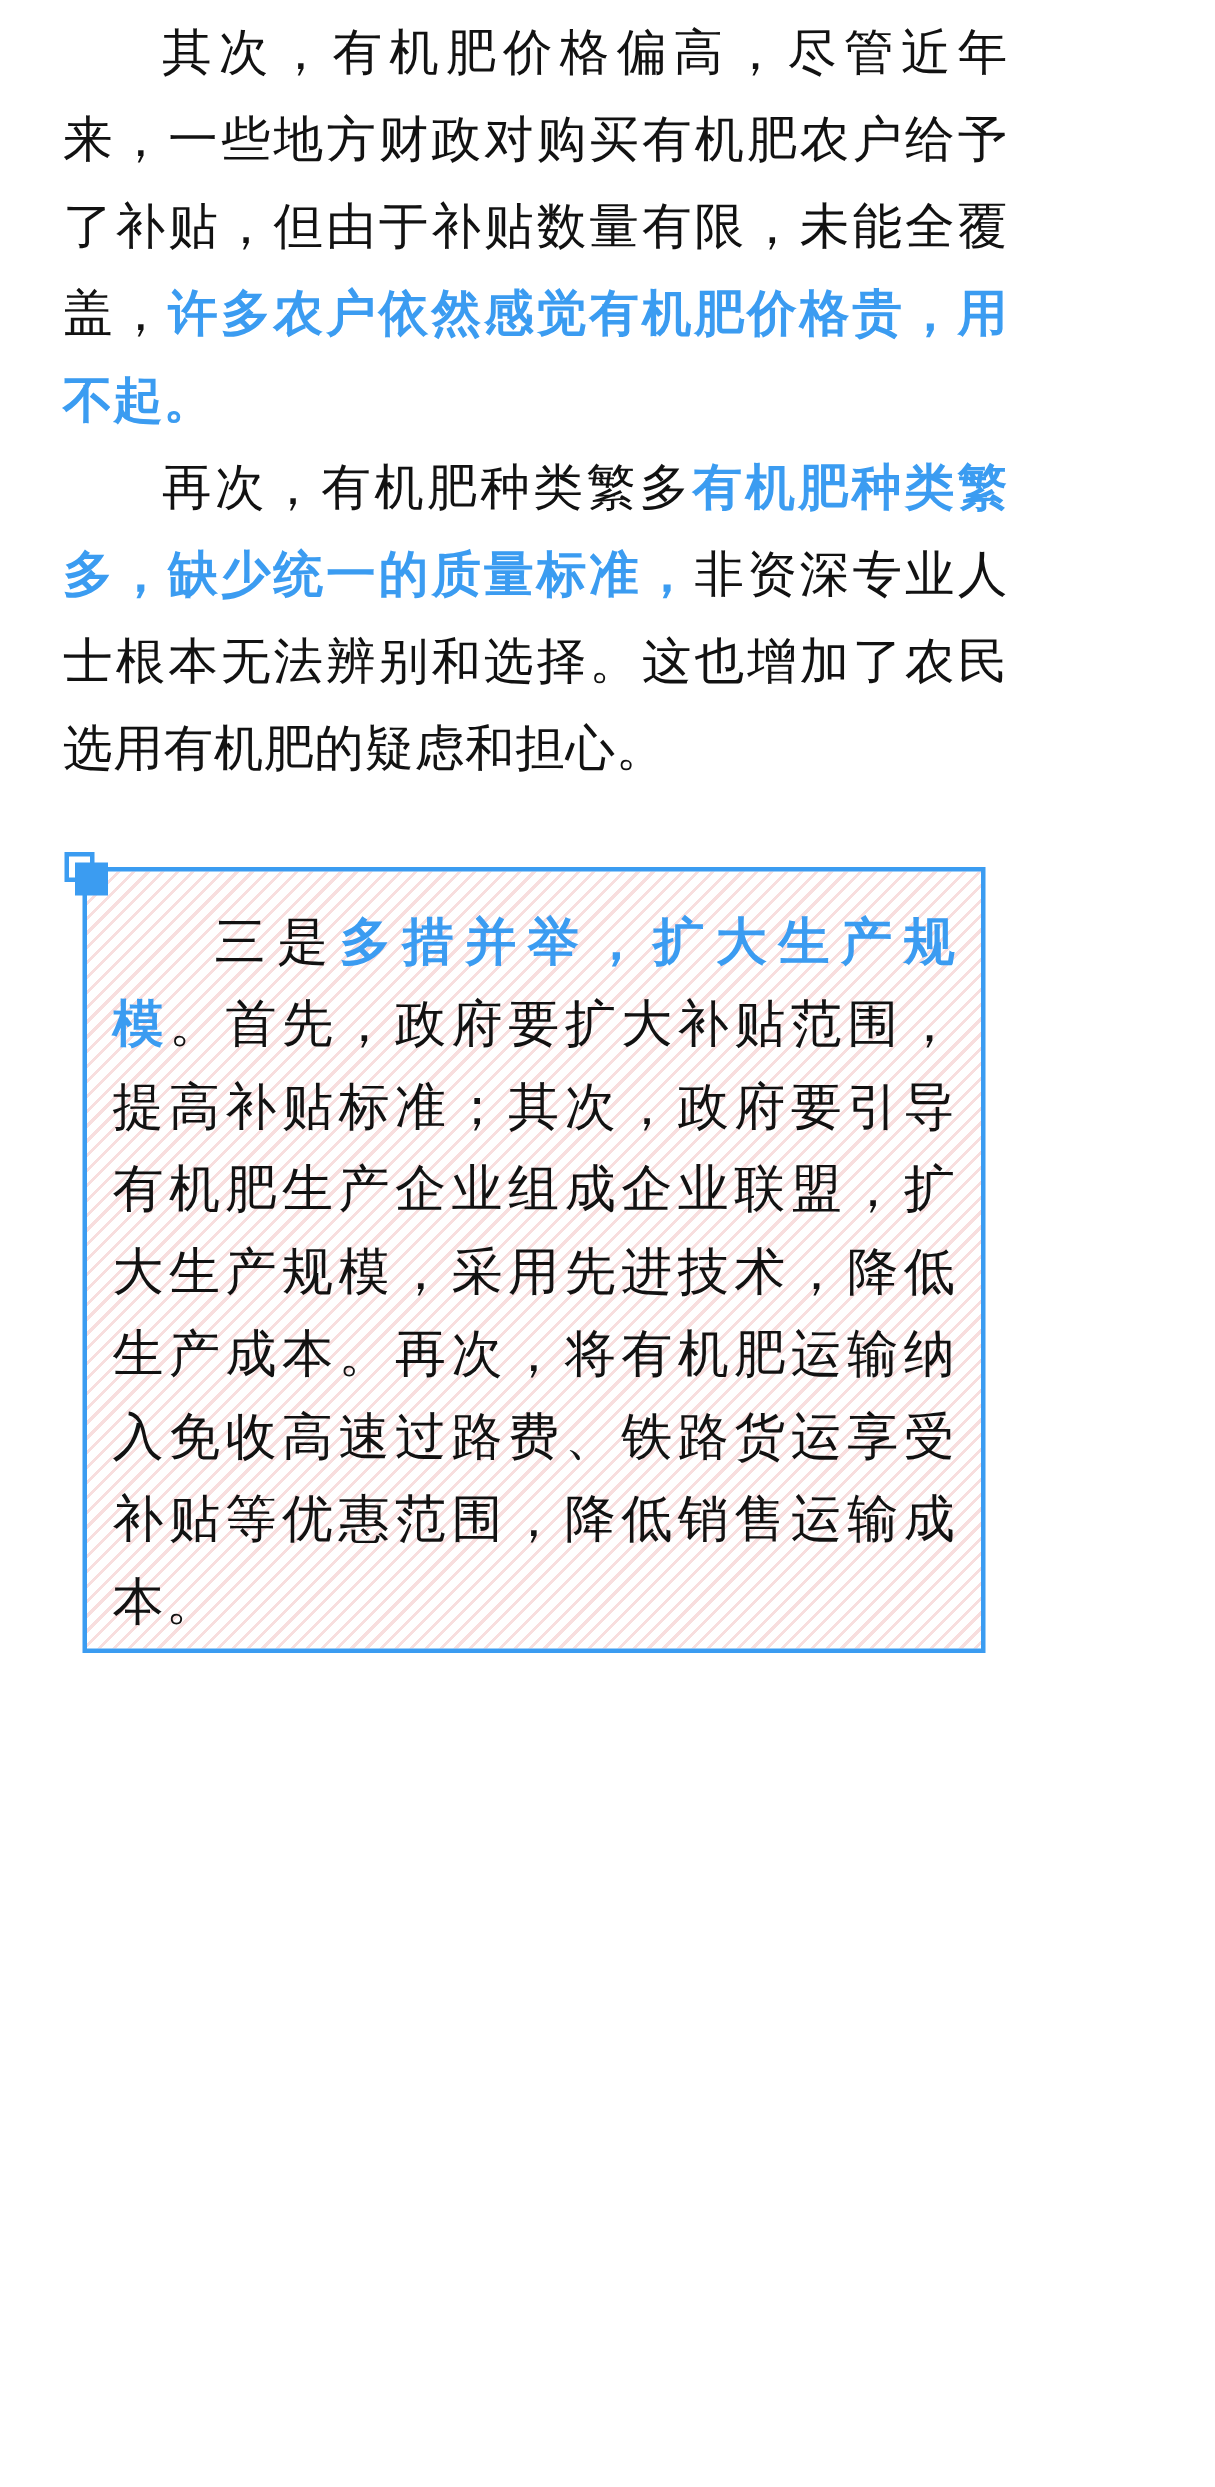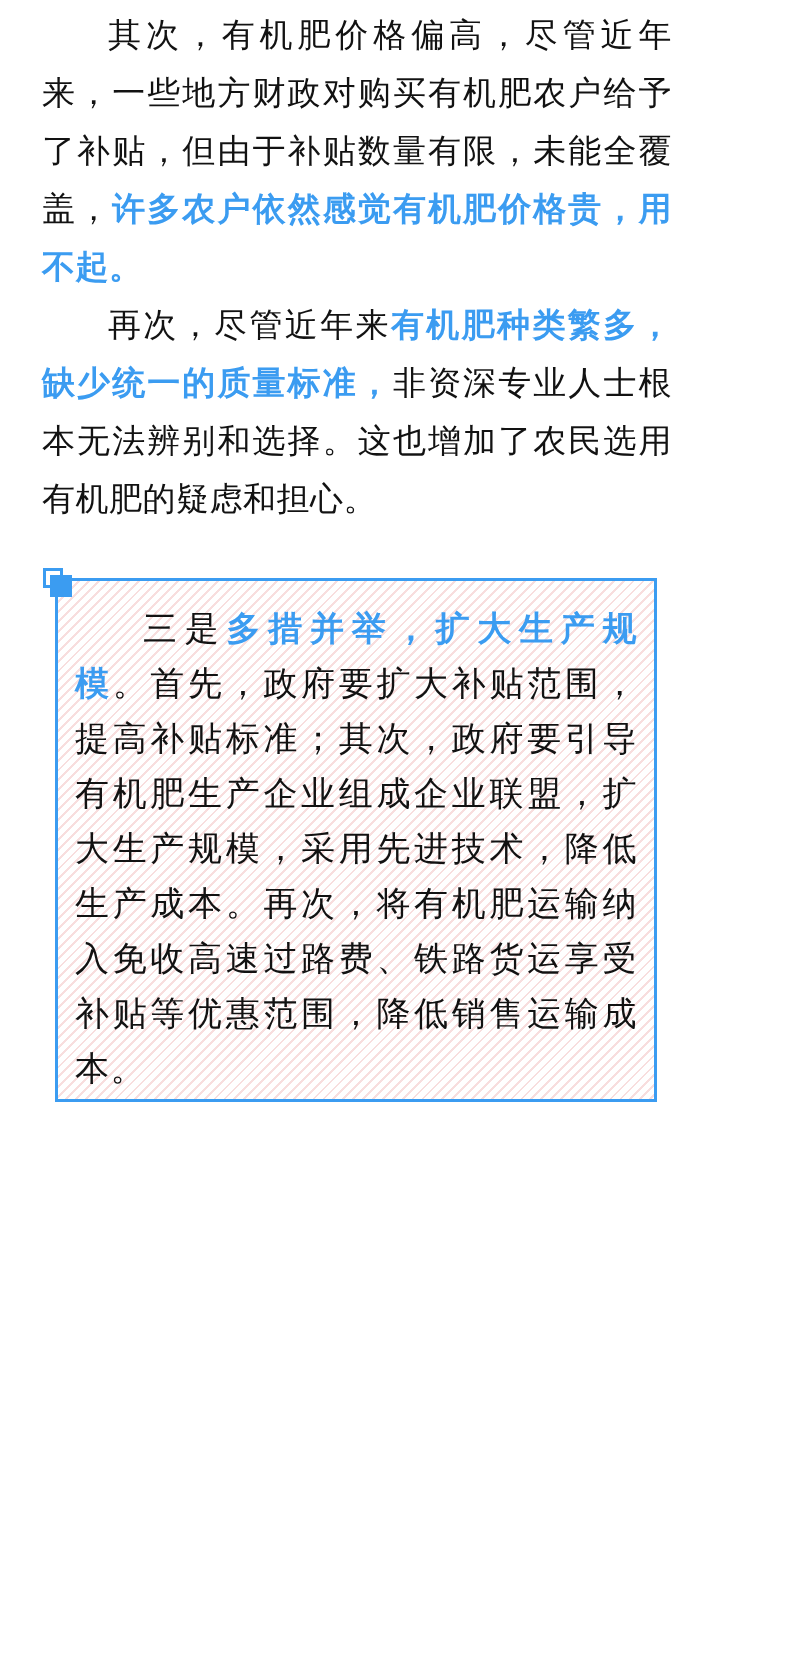--- a/index.html
+++ b/index.html
@@ -86,21 +86,21 @@
     z-index: 2;
   }
 </style>
 </head>
 <body>
 
 <main class="page">
 
   <section class="body-text">
       <p><span class="run-normal">其次，有机肥价格偏高，尽管近年来，一些地方财政对购买有机肥农户给予了补贴，但由于补贴数量有限，未能全覆盖，</span><span class="run-highlight">许多农户依然感觉有机肥价格贵，用不起。</span></p>
-      <p><span class="run-normal">再次，尽管近年来</span><span class="run-highlight">有机肥种类繁多，缺少统一的质量标准，</span><span class="run-normal">非资深专业人士根本无法辨别和选择。这也增加了农民选用有机肥的疑虑和担心。</span></p>
+      <p><span class="run-normal">再次，有机肥种类繁多</span><span class="run-highlight">有机肥种类繁多，缺少统一的质量标准，</span><span class="run-normal">非资深专业人士根本无法辨别和选择。这也增加了农民选用有机肥的疑虑和担心。</span></p>
     </section>
 
   <section class="callout">
     <div class="sq-outline"></div>
     <div class="sq-solid"></div>
     <div class="callout-text">
         <p><span class="run-normal">三是</span><span class="run-highlight">多措并举，扩大生产规模</span><span class="run-normal">。首先，政府要扩大补贴范围，提高补贴标准；其次，政府要引导有机肥生产企业组成企业联盟，扩大生产规模，采用先进技术，降低生产成本。再次，将有机肥运输纳入免收高速过路费、铁路货运享受补贴等优惠范围，降低销售运输成本。</span></p>
       </div>
   </section>
 

